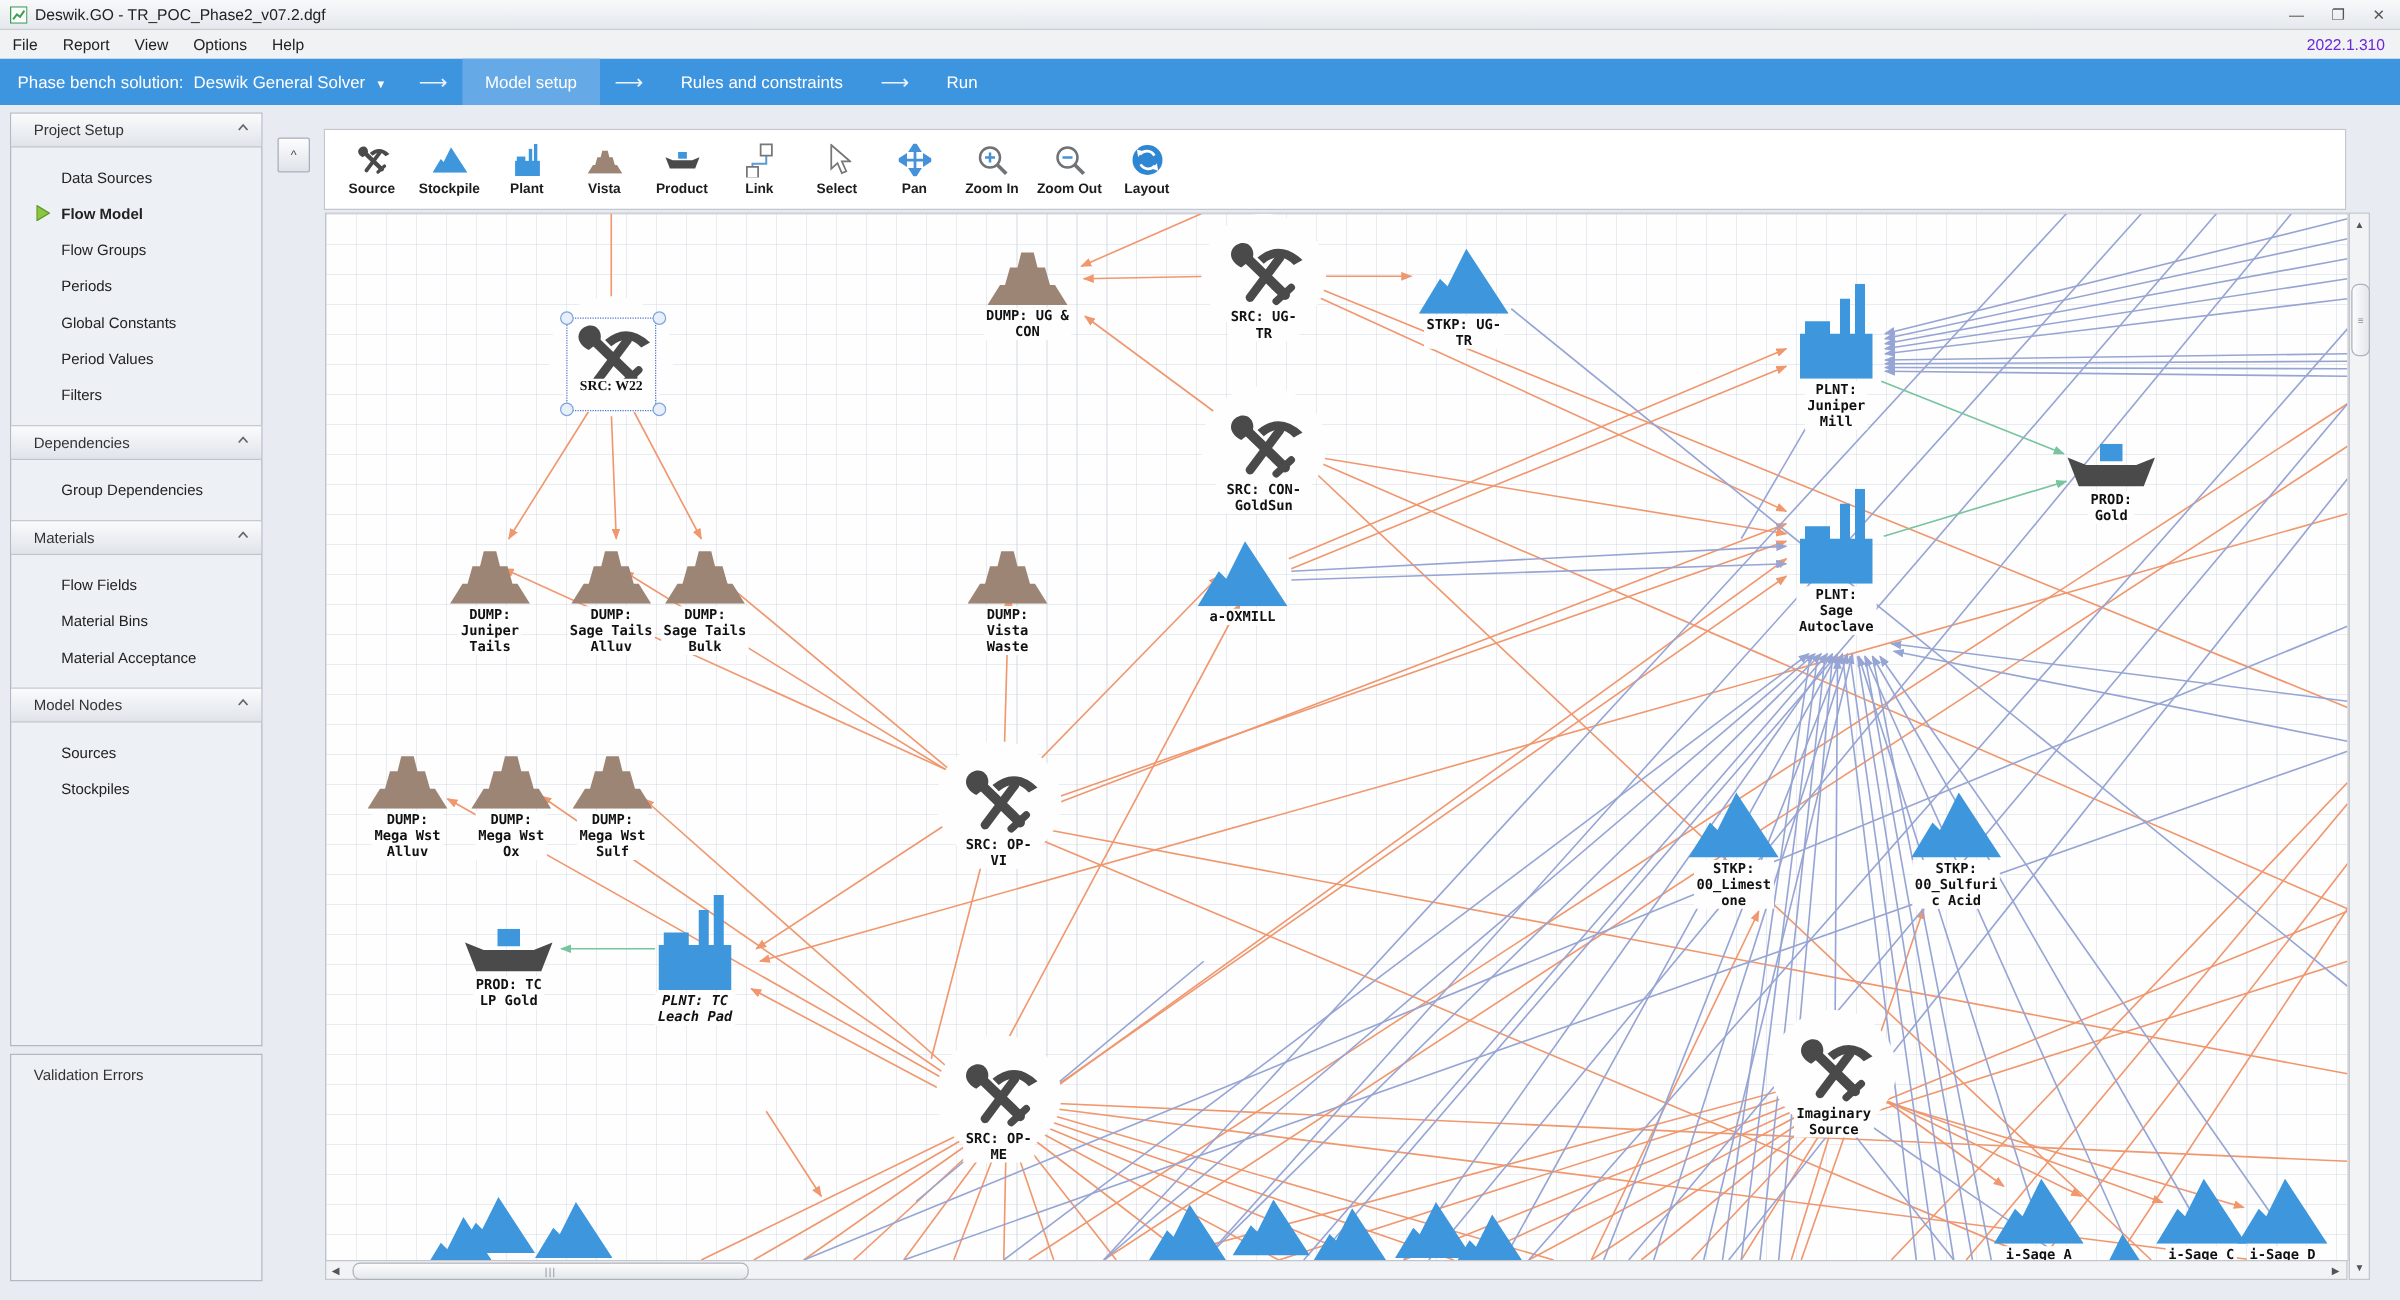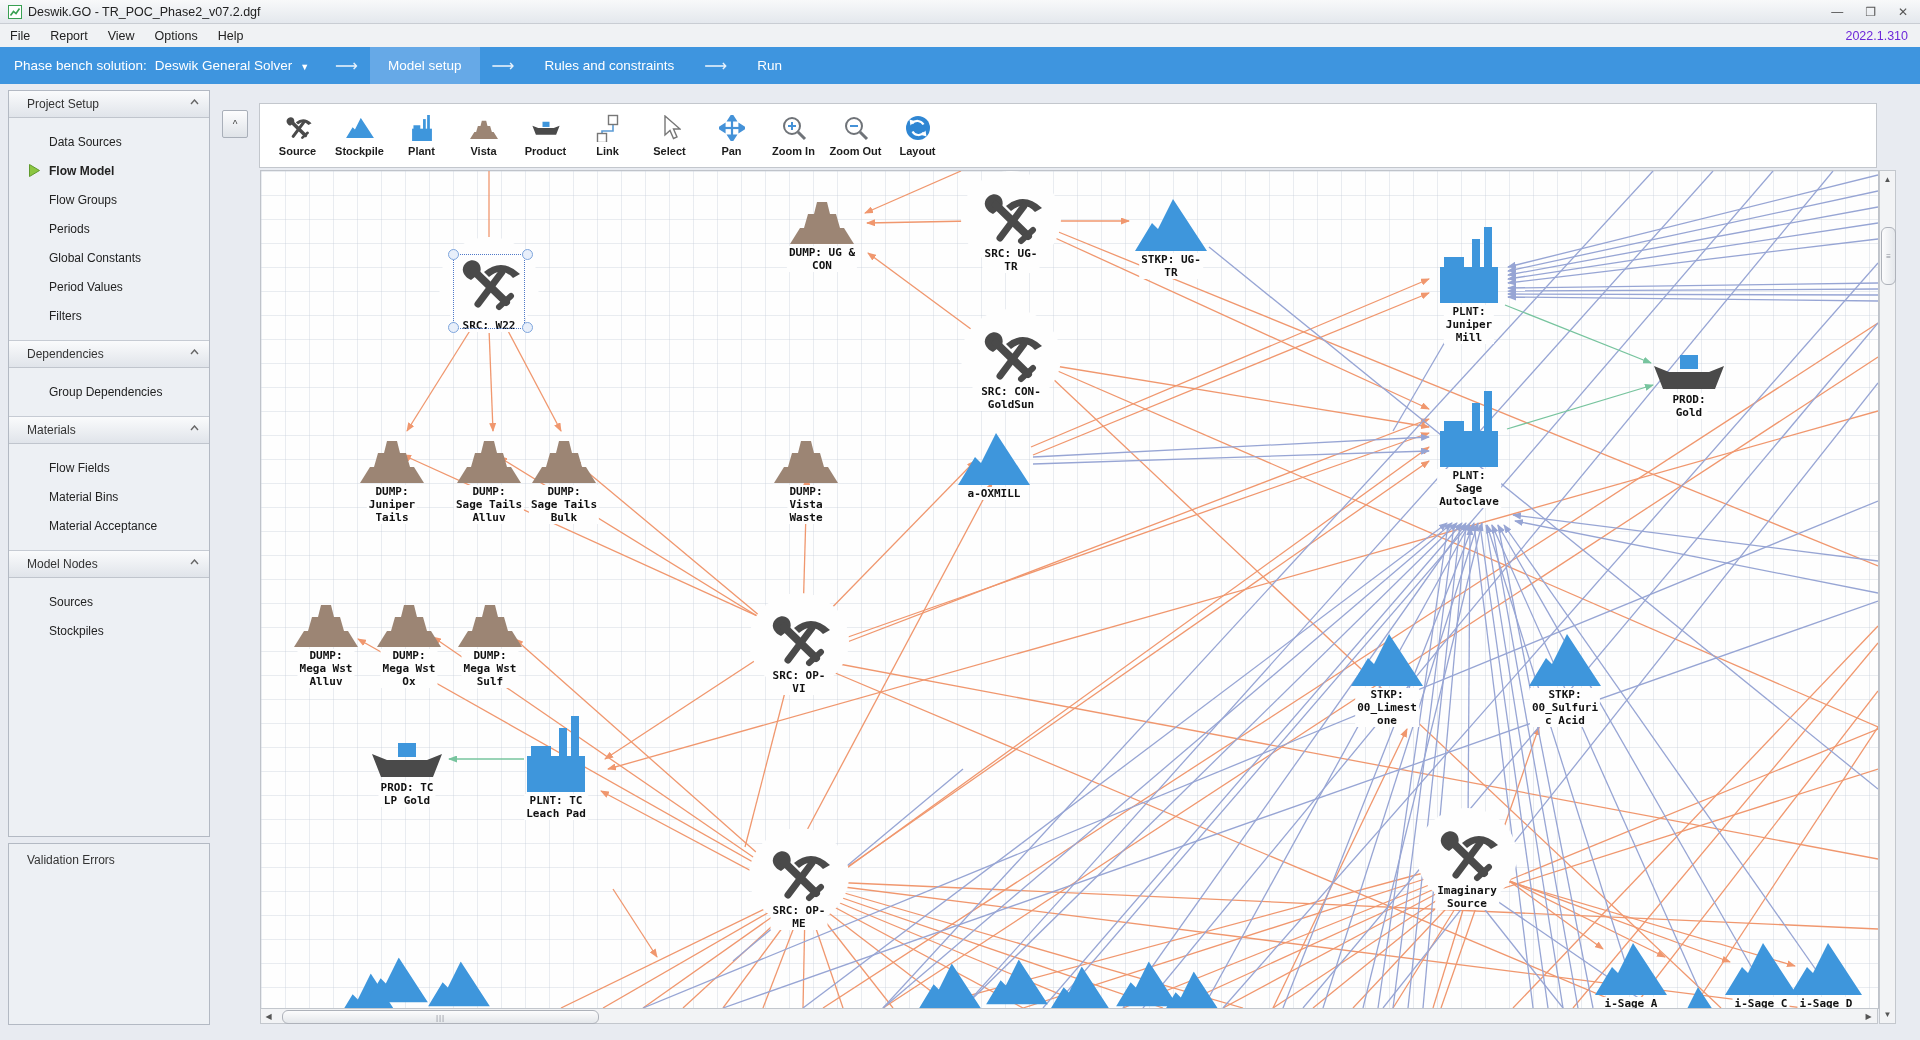--- a/index.html
+++ b/index.html
@@ -465,21 +465,21 @@
         <line x1="1244" y1="134" x2="1390" y2="192" stroke="#77c49e" stroke-width="1.3" marker-end="url(#ah-g)"></line>
         <line x1="1246" y1="258" x2="1392" y2="214" stroke="#77c49e" stroke-width="1.3" marker-end="url(#ah-g)"></line>
         <line x1="263" y1="588" x2="188" y2="588" stroke="#77c49e" stroke-width="1.3" marker-end="url(#ah-g)"></line>
       </svg>
 
   <div class="node" style="left: 196px; top: 88px; width: 64px;">
         <div class="halo" style="left: -18px; top: -22px;"></div>
         <svg width="64" height="52" viewBox="0 0 64 52" class="icon-wrap">
           <use href="#icon-source"></use>
         </svg>
-        <div class="node-label" style="top: 60px;">
+        <div class="node-label" style="top: 44px; font-family: Liberation Serif, serif;">
           <div>SRC: W22</div>
         </div>
         <div class="selbox" style="left: -4px; top: -5px; width: 70px; height: 73px;"></div>
         <div class="handle" style="left: -9px; top: -10px;"></div>
         <div class="handle" style="left: 65px; top: -10px;"></div>
         <div class="handle" style="left: -9px; top: 63px;"></div>
         <div class="handle" style="left: 65px; top: 63px;"></div>
       </div>
       <div class="node" style="left: 529px; top: 25px; width: 64px;">
         <svg width="64" height="48" viewBox="0 0 64 48" class="icon-wrap">
@@ -642,21 +642,21 @@
         </svg>
         <div class="node-label" style="top: 38px;">
           <div>PROD: TC</div>
           <div>LP Gold</div>
         </div>
       </div>
       <div class="node" style="left: 264px; top: 545px; width: 62px;">
         <svg width="62" height="76" viewBox="0 0 62 76" class="icon-wrap">
           <use href="#icon-plant"></use>
         </svg>
-        <div class="node-label" style="top: 78px;">
+        <div class="node-label" style="top: 78px; font-style: italic;">
           <div>PLNT: TC</div>
           <div>Leach Pad</div>
         </div>
       </div>
       <div class="node" style="left: 506px; top: 679px; width: 64px;">
         <div class="halo" style="left: -18px; top: -22px;"></div>
         <svg width="64" height="52" viewBox="0 0 64 52" class="icon-wrap">
           <use href="#icon-source"></use>
         </svg>
         <div class="node-label" style="top: 54px;">

